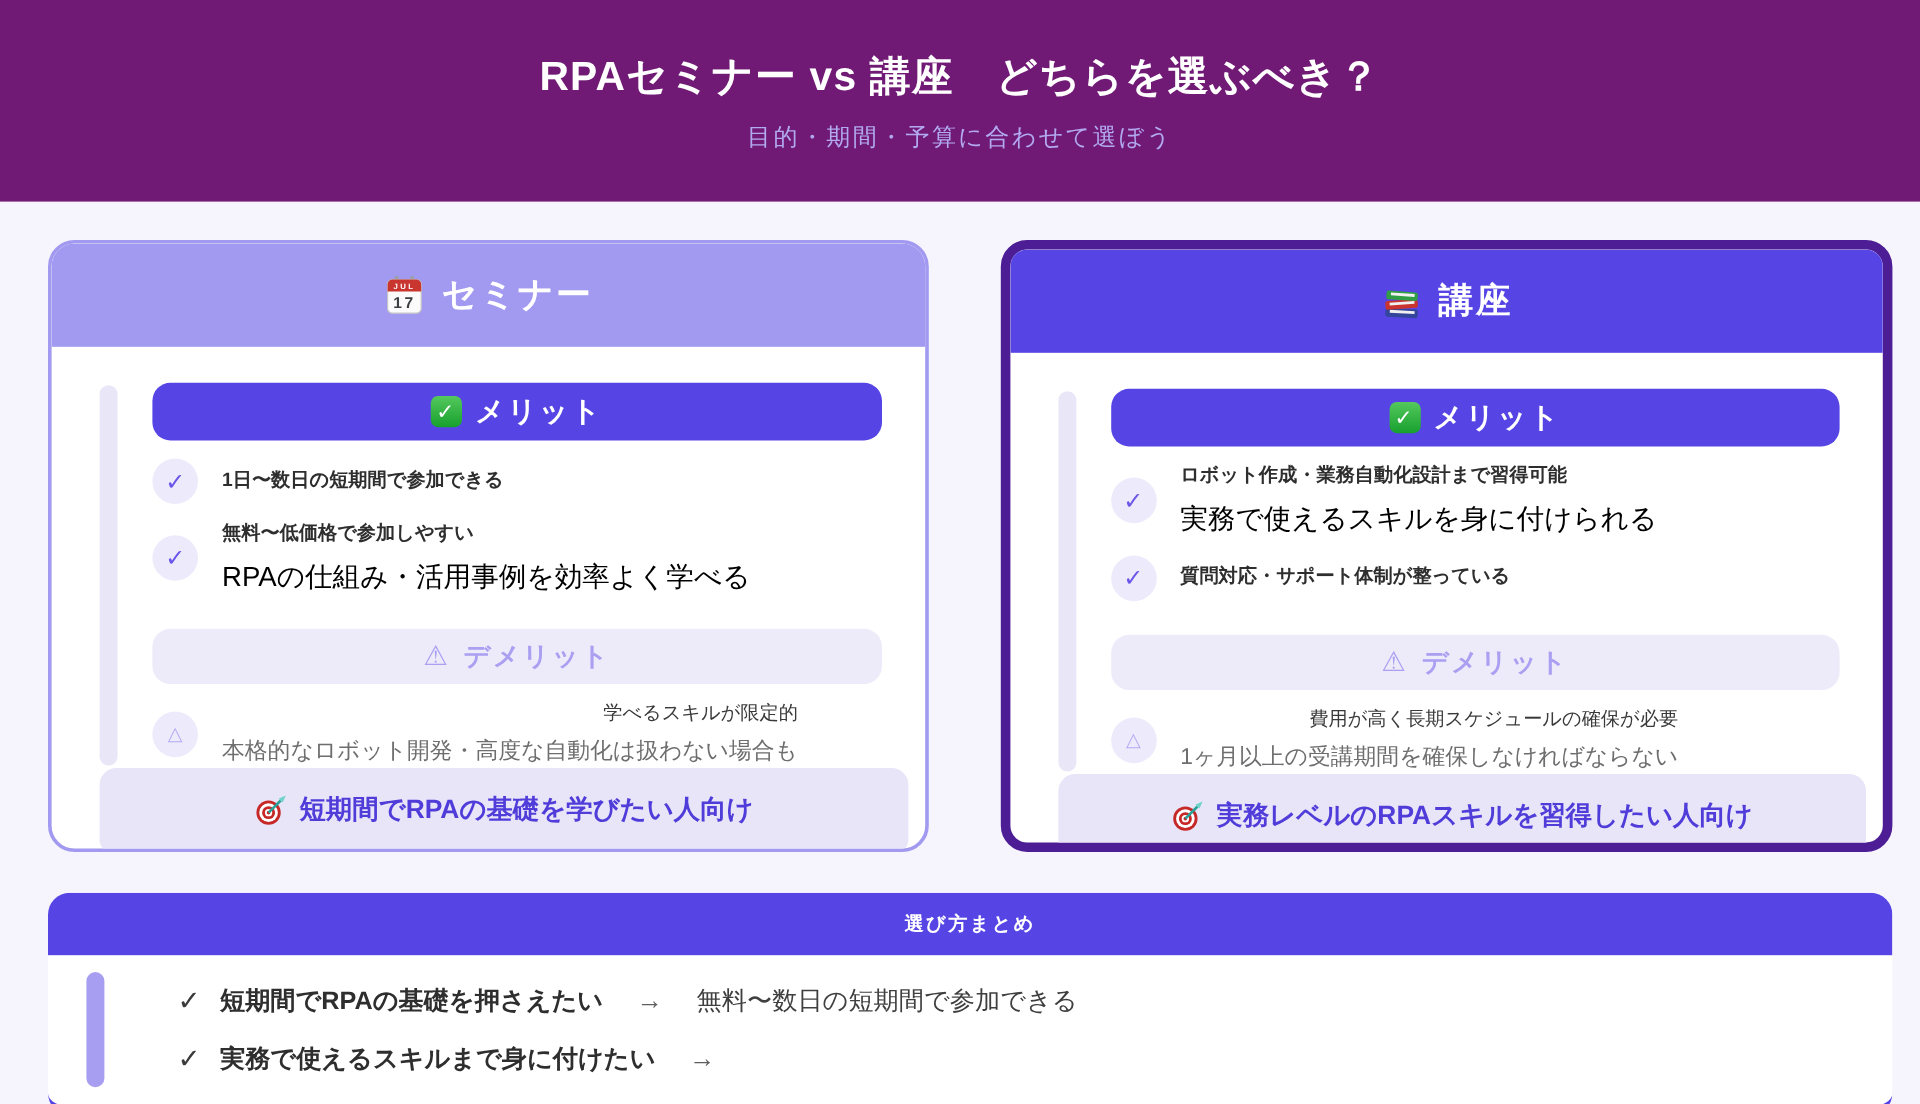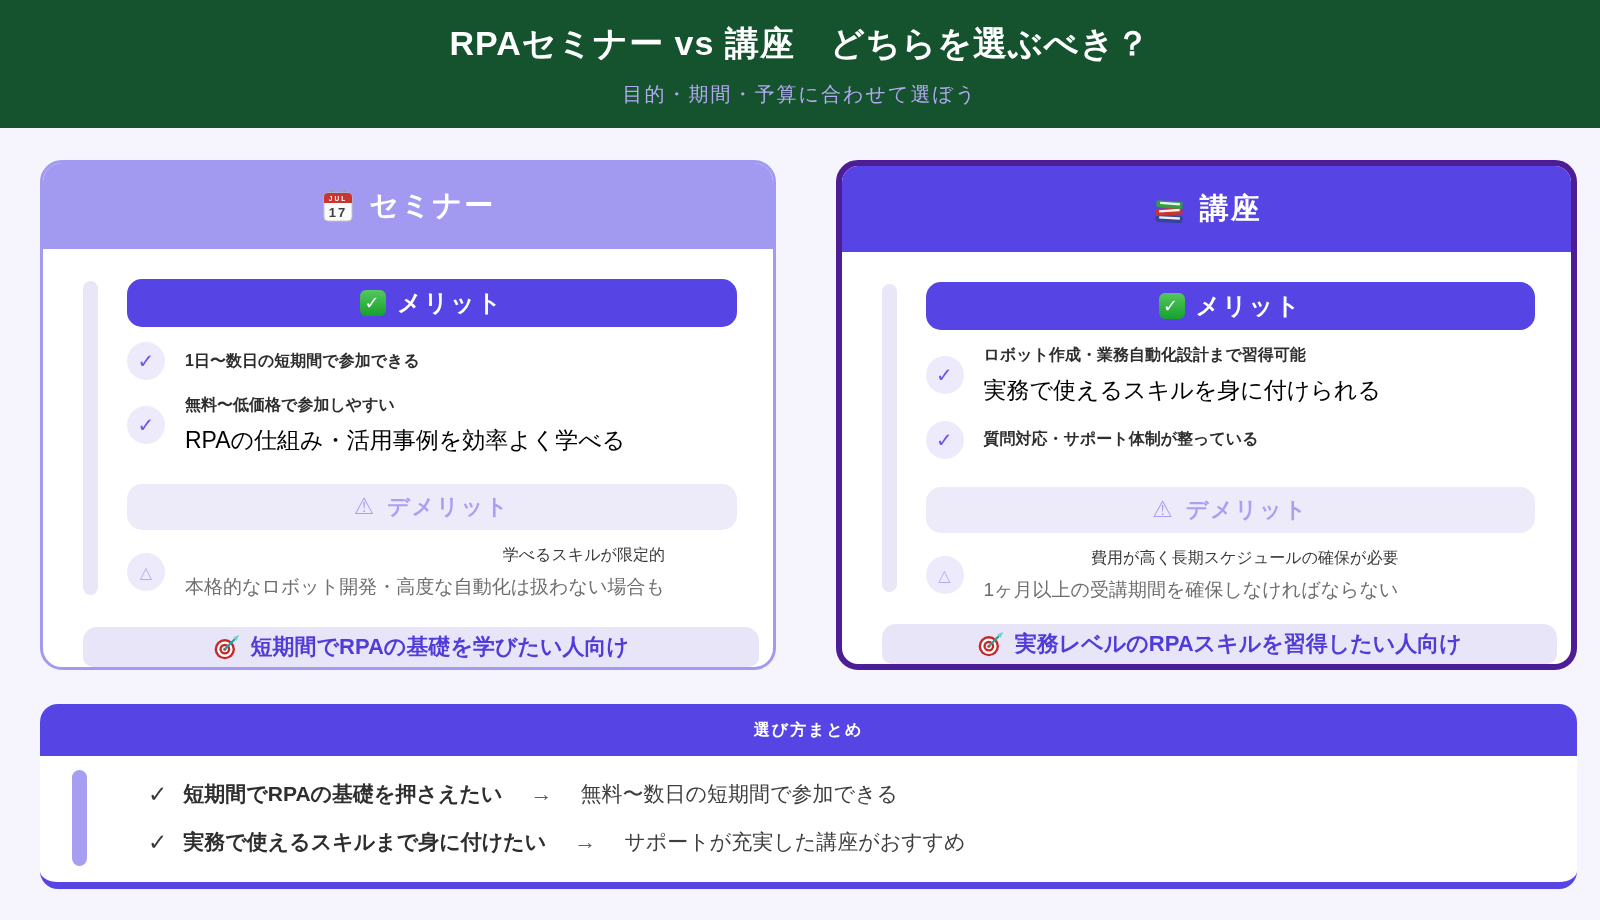--- a/index.html
+++ b/index.html
@@ -1,29 +1,29 @@
 <!DOCTYPE html>
 <html lang="ja"><head>
 <meta charset="utf-8">
 <style>
   html,body{margin:0;padding:0;}
   body{font-family:"Liberation Sans","DejaVu Sans",sans-serif;}
   .page{width:1600px;height:920px;background:#f6f4fc;overflow:hidden;}
 
   
-  .banner{height:128px;background:#14532d;display:flex;flex-direction:column;align-items:center;justify-content:center;}
+  .banner{height:168px;background:#701a75;display:flex;flex-direction:column;align-items:center;justify-content:center;}
   .banner-title{color:#ffffff;font-size:34px;font-weight:bold;letter-spacing:1px;margin:0 0 14px 0;}
   .banner-subtitle{color:#b2a9f1;font-size:20px;letter-spacing:2px;}
 
   
   .main{padding:32px 23px 0 40px;}
   .cards{display:flex;gap:60px;}
   .card{flex:1;height:510px;background:#ffffff;border-radius:22px;overflow:hidden;display:flex;flex-direction:column;box-sizing:border-box;}
   .card--light{border:3px solid #a29af0;}
-  .card--strong{border:6px solid #4c1d95;}
+  .card--strong{border:8px solid #4c1d95;}
   .card-header{height:86px;flex:none;display:flex;align-items:center;justify-content:center;gap:13px;color:#ffffff;font-size:29px;font-weight:bold;letter-spacing:2px;}
   .card--light .card-header{background:#a29af0;}
   .card--strong .card-header{background:#5645e4;}
 
   .card-body{position:relative;flex:1;display:flex;flex-direction:column;padding-top:30px;}
   .accent-bar{position:absolute;left:40px;top:32px;bottom:72px;width:15px;border-radius:10px;background:#e9e6f8;}
   .content{margin:0 36px 0 84px;}
 
   .pill{display:flex;align-items:center;justify-content:center;gap:11px;border-radius:15px;font-weight:bold;}
   .pill--merit{height:48px;background:#5645e4;color:#ffffff;font-size:24px;letter-spacing:2px;}
@@ -35,21 +35,21 @@
 
   .item{display:flex;align-items:center;gap:20px;margin-top:15px;}
   .item-icon{width:38px;height:38px;border-radius:50%;background:#edeafb;flex:none;display:flex;align-items:center;justify-content:center;}
   .check-glyph{color:#6a56e8;font-size:20px;}
   .tri-glyph{color:#b5abf4;font-size:16px;}
   .item-main{font-size:16px;font-weight:bold;color:#2e2e2e;line-height:1.3;}
   .item-main--plain{font-weight:normal;color:#3a3a3a;text-align:right;}
   .item-sub{font-size:23px;font-weight:normal;color:#000000;margin-top:10px;line-height:1.3;}
   .item-sub--gray{color:#6e6e6e;font-size:19px;}
 
-  .card-footer{margin:16px 14px 0 40px;margin-top:auto;height:40px;flex:none;background:#e8e5f9;border-radius:14px 14px 10px 10px;display:flex;align-items:center;justify-content:center;gap:11px;color:#4f3cd9;font-weight:bold;font-size:22px;}
+  .card-footer{margin:16px 14px 0 40px;margin-top:auto;height:70px;flex:none;background:#e8e5f9;border-radius:14px 14px 10px 10px;display:flex;align-items:center;justify-content:center;gap:11px;color:#4f3cd9;font-weight:bold;font-size:22px;}
 
   
   .summary{margin-top:34px;background:#ffffff;border-radius:18px;overflow:hidden;border-bottom:7px solid #5645e4;}
   .summary-header{height:52px;background:#5645e4;color:#ffffff;display:flex;align-items:center;justify-content:center;font-size:16px;font-weight:bold;letter-spacing:2px;}
   .summary-body{position:relative;padding:24px 40px 26px 108px;}
   .summary-bar{position:absolute;left:32px;top:14px;bottom:16px;width:15px;border-radius:10px;background:#a79ef2;}
   .summary-row{display:flex;align-items:center;font-size:21px;margin-bottom:20px;}
   .summary-row:last-child{margin-bottom:0;}
   .sum-check{font-size:23px;color:#3a3a3a;font-weight:600;margin-right:16px;}
   .sum-condition{font-weight:bold;color:#2e2e2e;}
@@ -239,18 +239,17 @@
           <span class="sum-check">✓</span>
           <span class="sum-condition">短期間でRPAの基礎を押さえたい</span>
           <span class="sum-arrow">→</span>
           <span class="sum-reco">無料〜数日の短期間で参加できる</span>
         </div>
 
         <div class="summary-row">
           <span class="sum-check">✓</span>
           <span class="sum-condition">実務で使えるスキルまで身に付けたい</span>
           <span class="sum-arrow">→</span>
-          <span class="sum-reco">サポートが充実した講座がおすすめ</span>
         </div>
       </div>
     </section>
   </div>
 </div>
 
 </body></html>

